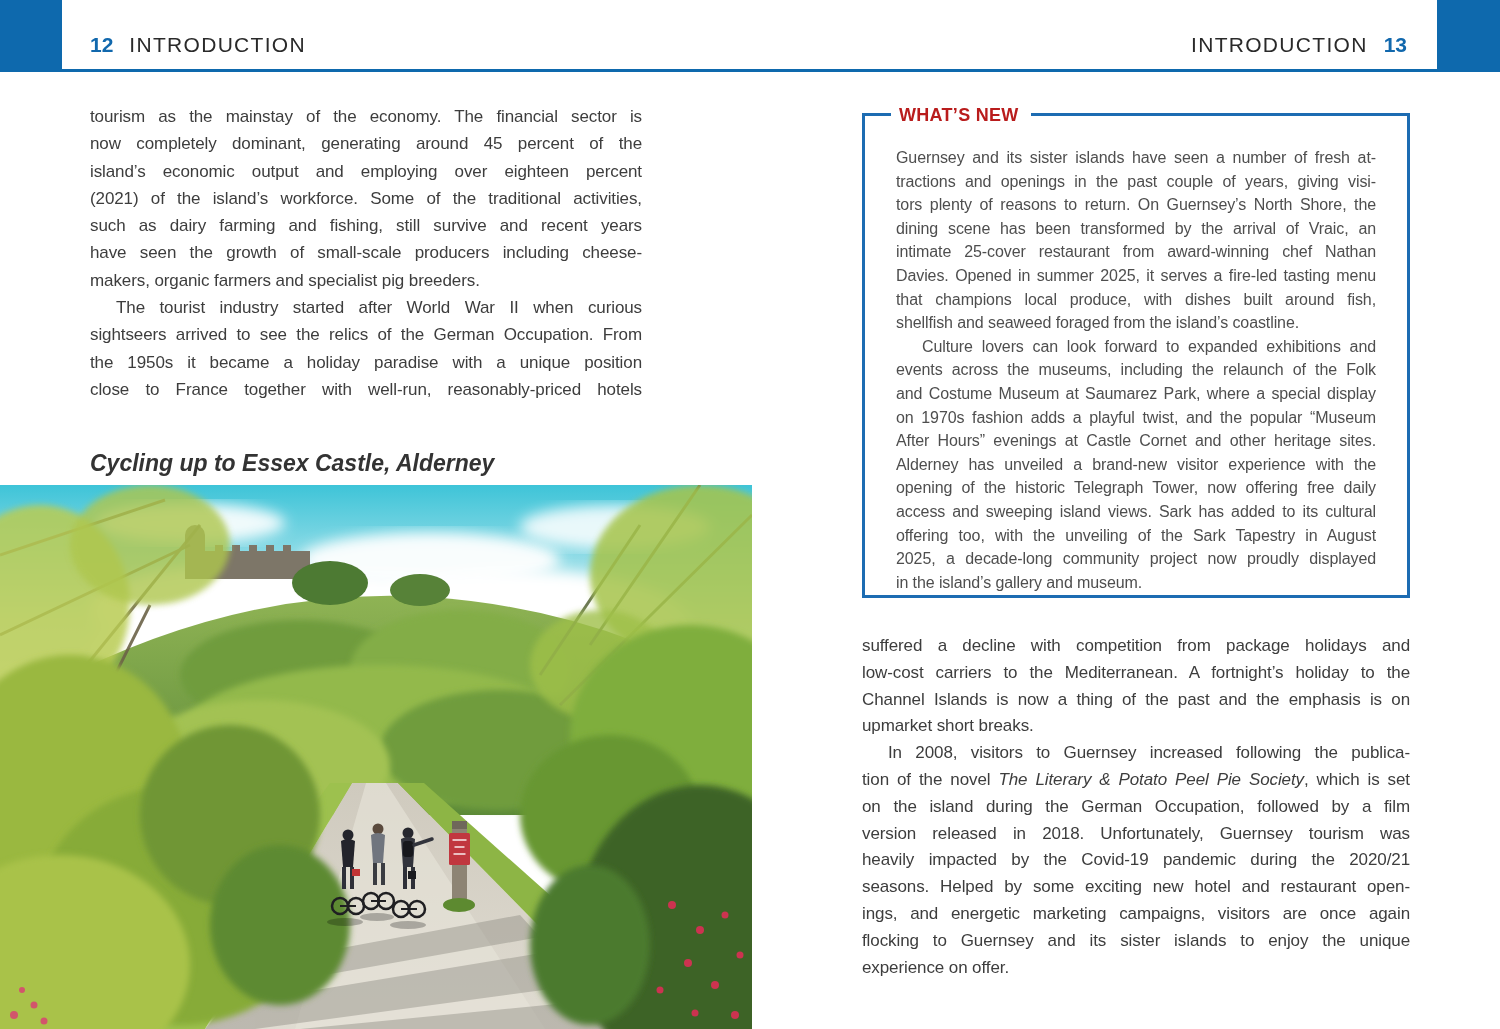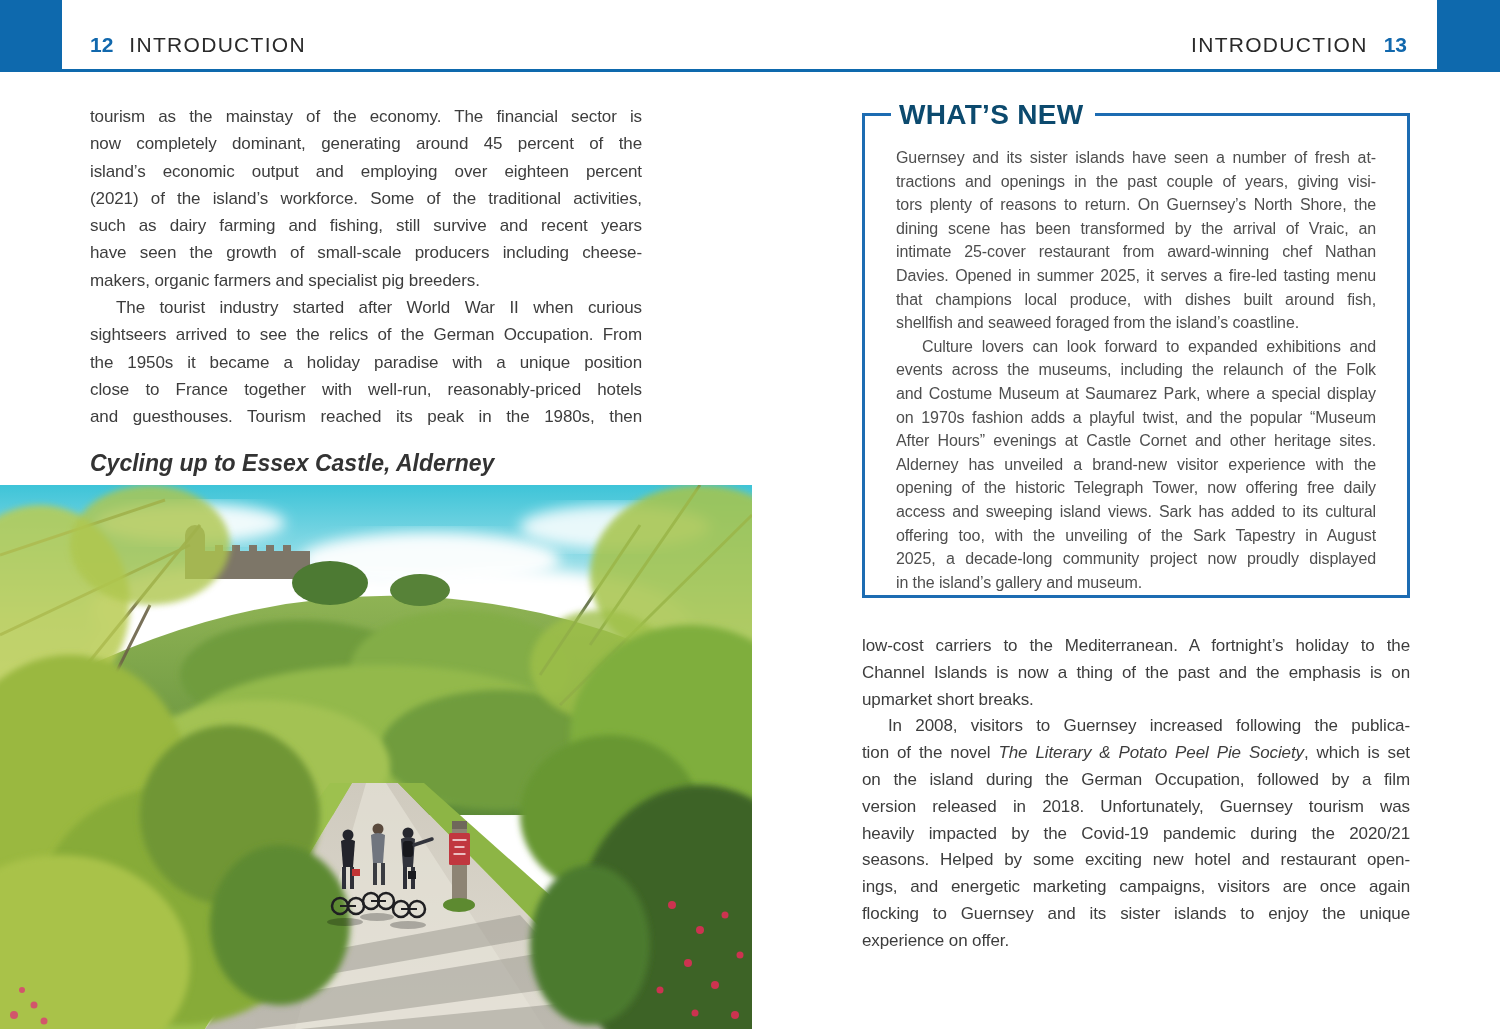--- a/index.html
+++ b/index.html
@@ -42,21 +42,21 @@
   
   #photo{position:absolute;left:0;top:485px;width:752px;height:544px;}
   
   #whats-new-box{
     position:absolute;left:862px;top:113px;width:548px;height:485px;
     border:3px solid #1d6cb2;box-sizing:border-box;
   }
   #whats-new-title{
     position:absolute;top:-16px;left:26px;
     background:#ffffff;padding:0 12px 0 8px;
-    color:#0c4a6e;font-size:28px;font-weight:bold;letter-spacing:0.3px;
+    color:#b91c1c;font-size:18px;font-weight:bold;letter-spacing:0.3px;
     line-height:30px;
   }
   #whats-new-text{
     position:absolute;left:0;top:0;width:100%;box-sizing:border-box;
     padding:30px 31px 16px 31px;
     color:#4e4e4e;font-size:16px;line-height:23.6px;
   }
 </style>
 </head>
 <body>
@@ -84,21 +84,20 @@
         <div class="jline"><span>(2021) of the island’s workforce. Some of the traditional activities,</span></div>
         <div class="jline"><span>such as dairy farming and fishing, still survive and recent years</span></div>
         <div class="jline"><span>have seen the growth of small-scale producers including cheese-</span></div>
         <div class="jline last"><span>makers, organic farmers and specialist pig breeders.</span></div>
       </div>
       <div class="para indent">
         <div class="jline"><span>The tourist industry started after World War II when curious</span></div>
         <div class="jline"><span>sightseers arrived to see the relics of the German Occupation. From</span></div>
         <div class="jline"><span>the 1950s it became a holiday paradise with a unique position</span></div>
         <div class="jline"><span>close to France together with well-run, reasonably-priced hotels</span></div>
-        <div class="jline"><span>and guesthouses. Tourism reached its peak in the 1980s, then</span></div>
       </div>
     </div>
 
   <div id="photo-caption">Cycling up to Essex Castle, Alderney</div>
 
   <svg id="photo" viewBox="0 0 752 544" preserveAspectRatio="none" xmlns="http://www.w3.org/2000/svg">
     <defs>
       <linearGradient id="sky" x1="0" y1="0" x2="0" y2="1">
         <stop offset="0" stop-color="#3ec4d8"></stop>
         <stop offset="0.22" stop-color="#8edbe6"></stop>
@@ -289,20 +288,21 @@
           <div class="jline"><span>access and sweeping island views. Sark has added to its cultural</span></div>
           <div class="jline"><span>offering too, with the unveiling of the Sark Tapestry in August</span></div>
           <div class="jline"><span>2025, a decade-long community project now proudly displayed</span></div>
           <div class="jline last"><span>in the island’s gallery and museum.</span></div>
         </div>
       </div>
   </div>
 
   <div id="right-col" class="col">
       <div class="para">
+        <div class="jline"><span>suffered a decline with competition from package holidays and</span></div>
         <div class="jline"><span>low-cost carriers to the Mediterranean. A fortnight’s holiday to the</span></div>
         <div class="jline"><span>Channel Islands is now a thing of the past and the emphasis is on</span></div>
         <div class="jline last"><span>upmarket short breaks.</span></div>
       </div>
       <div class="para indent">
         <div class="jline"><span>In 2008, visitors to Guernsey increased following the publica-</span></div>
         <div class="jline"><span>tion of the novel </span><span class="it">The Literary &amp; Potato Peel Pie Society</span><span>, which is set</span></div>
         <div class="jline"><span>on the island during the German Occupation, followed by a film</span></div>
         <div class="jline"><span>version released in 2018. Unfortunately, Guernsey tourism was</span></div>
         <div class="jline"><span>heavily impacted by the Covid-19 pandemic during the 2020/21</span></div>

